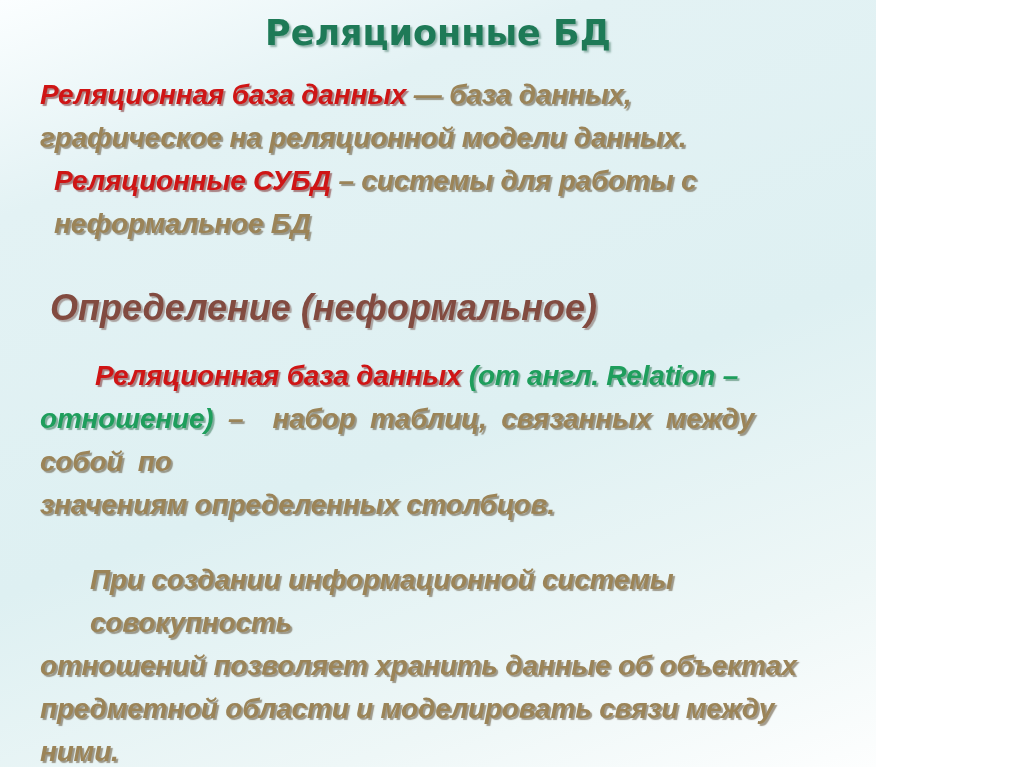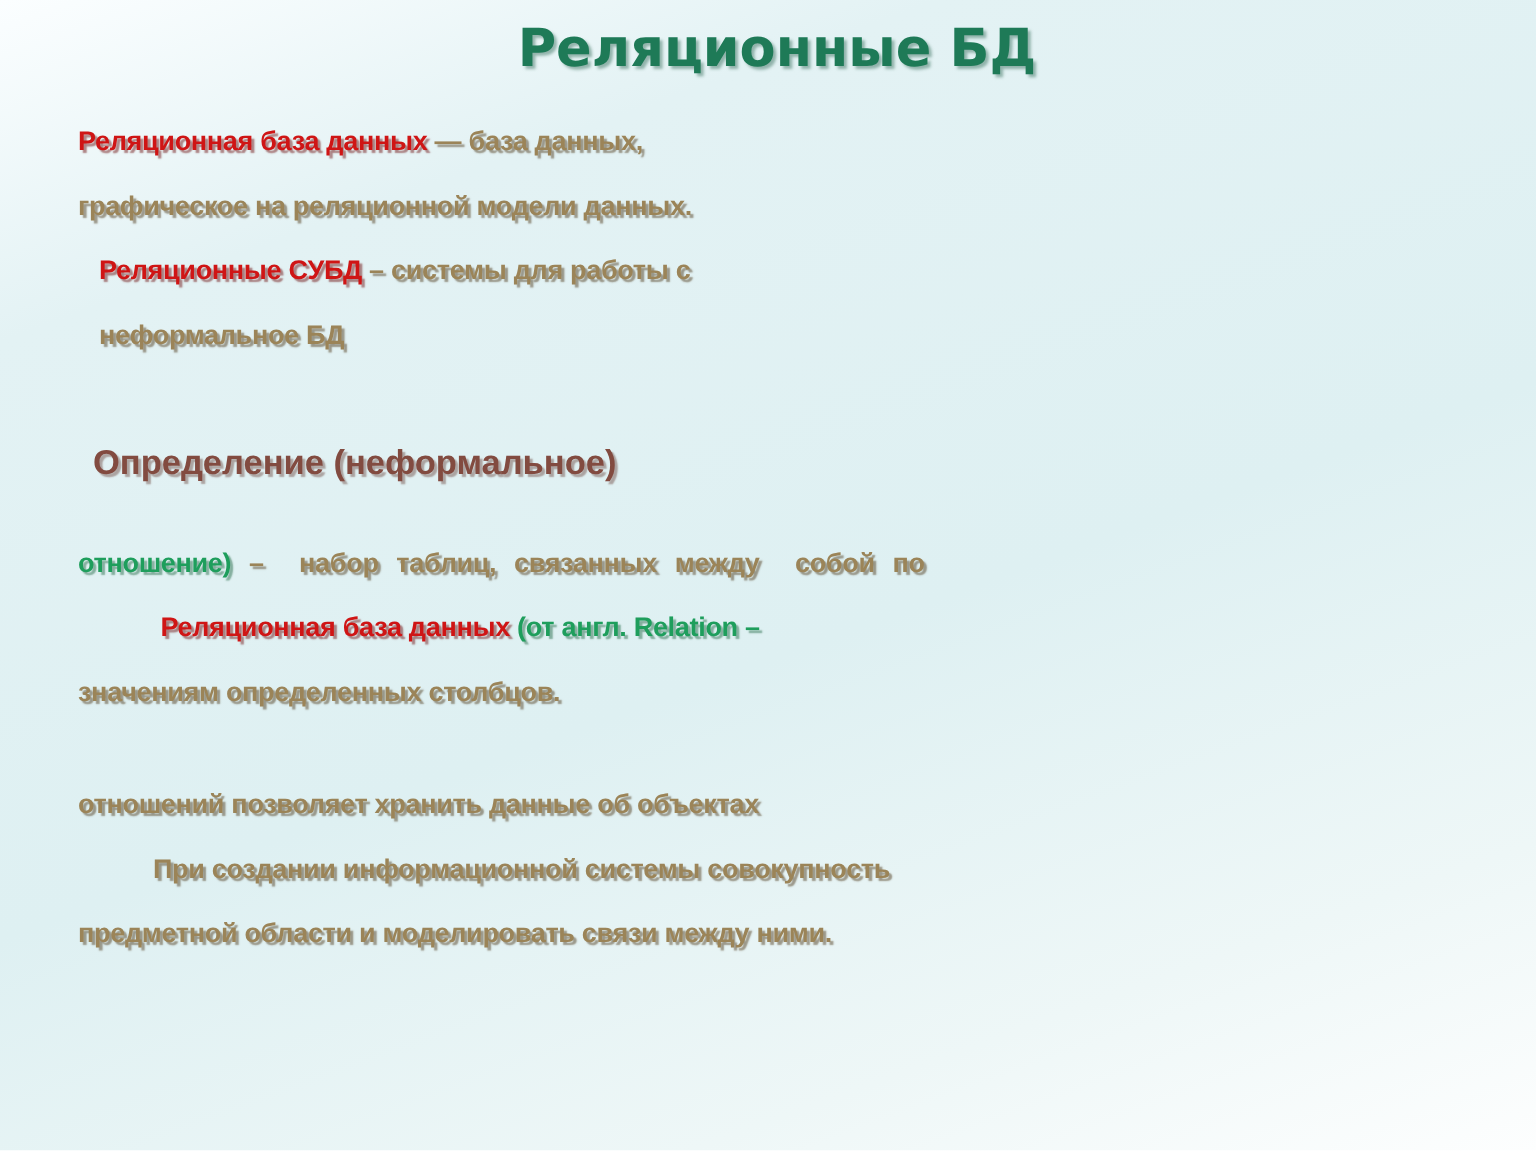--- a/index.html
+++ b/index.html
@@ -2,54 +2,55 @@
 <html><head>
 <meta charset="utf-8">
 <style>
   html, body {
     margin: 0;
     padding: 0;
     background: #ffffff;
   }
   .slide {
     position: relative;
-    width: 1024px;
+    width: 876px;
     height: 767px;
     overflow: hidden;
     box-sizing: border-box;
     background: linear-gradient(160deg, #fbfeff 0%, #e3f2f4 20%, #def0f2 55%, #eef7f7 82%, #fdfefe 100%);
     font-family: "Liberation Sans", sans-serif;
     font-weight: bold;
-    padding-left: 12px;
   }
   .content {
     box-sizing: border-box;
     padding: 10px 40px 0 40px;
   }
   .title {
     text-align: center;
     font-family: "DejaVu Sans", sans-serif;
     font-size: 35px;
     line-height: 46px;
     color: #1e7a57;
     text-shadow: 2px 2px 2px rgba(100, 145, 130, 0.65);
     letter-spacing: 0px;
   }
   .para {
-    font-size: 18px;
+    font-size: 28px;
     line-height: 43px;
     letter-spacing: -0.2px;
+    font-style: italic;
   }
   .line { white-space: pre-wrap; }
   .p1 { margin-top: 17px; }
   .p2 { margin-top: 0; padding-left: 14px; }
   .heading {
     margin-top: 42px;
-    font-size: 23px;
+    font-size: 36px;
     line-height: 42px;
+    font-style: italic;
     color: #824b40;
     text-shadow: 2px 2px 1px rgba(90, 45, 35, 0.40);
     padding-left: 10px;
   }
   .p3 { margin-top: 25px; }
   .p4 { margin-top: 30px; }
   .p5 { margin-top: 32px; }
   .indent { padding-left: 55px; }
   .indent-sm { padding-left: 50px; }
   .justify-line {
@@ -82,26 +83,26 @@
     </div>
 
     <div class="para p2">
       <div class="line"><span class="red">Реляционные СУБД</span><span class="tan"> – системы для работы с</span></div>
       <div class="line"><span class="tan">неформальное БД</span></div>
     </div>
 
     <div class="heading">Определение (неформальное)</div>
 
     <div class="para p3">
+      <div class="line indent"><span class="red">Реляционная база данных </span><span class="green">(от англ. Relation –</span></div>
       <div class="line justify-line"><span class="green">отношение)</span><span class="tan"> –  набор таблиц, связанных между  собой по</span></div>
-      <div class="line indent"><span class="red">Реляционная база данных </span><span class="green">(от англ. Relation –</span></div>
       <div class="line"><span class="tan">значениям определенных столбцов.</span></div>
     </div>
 
 
     <div class="para p5">
+      <div class="line indent-sm"><span class="tan">При создании информационной системы совокупность</span></div>
       <div class="line"><span class="tan">отношений позволяет хранить данные об объектах</span></div>
-      <div class="line indent-sm"><span class="tan">При создании информационной системы совокупность</span></div>
       <div class="line"><span class="tan">предметной области и моделировать связи между ними.</span></div>
     </div>
 
   </div>
 </div>
 
 </body></html>

